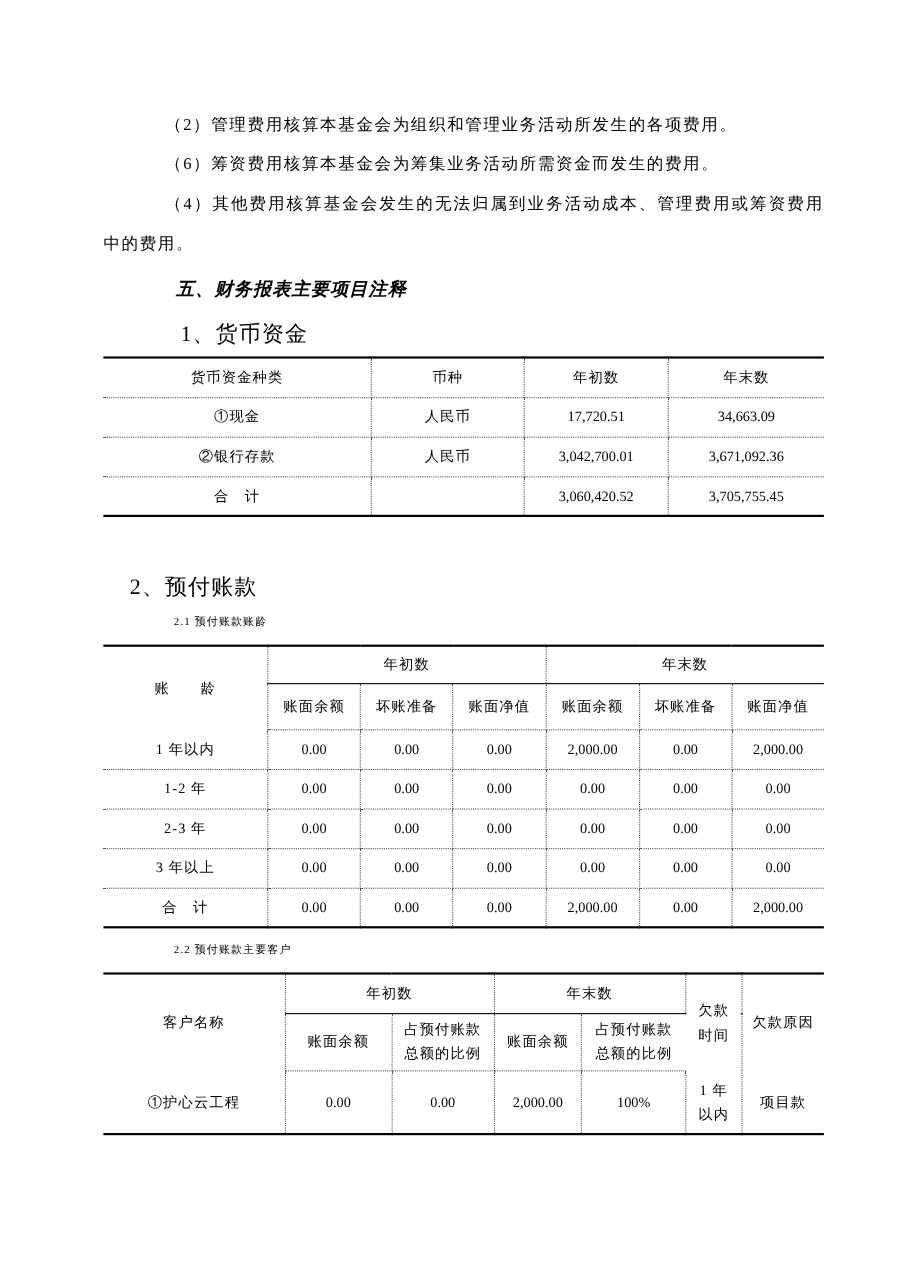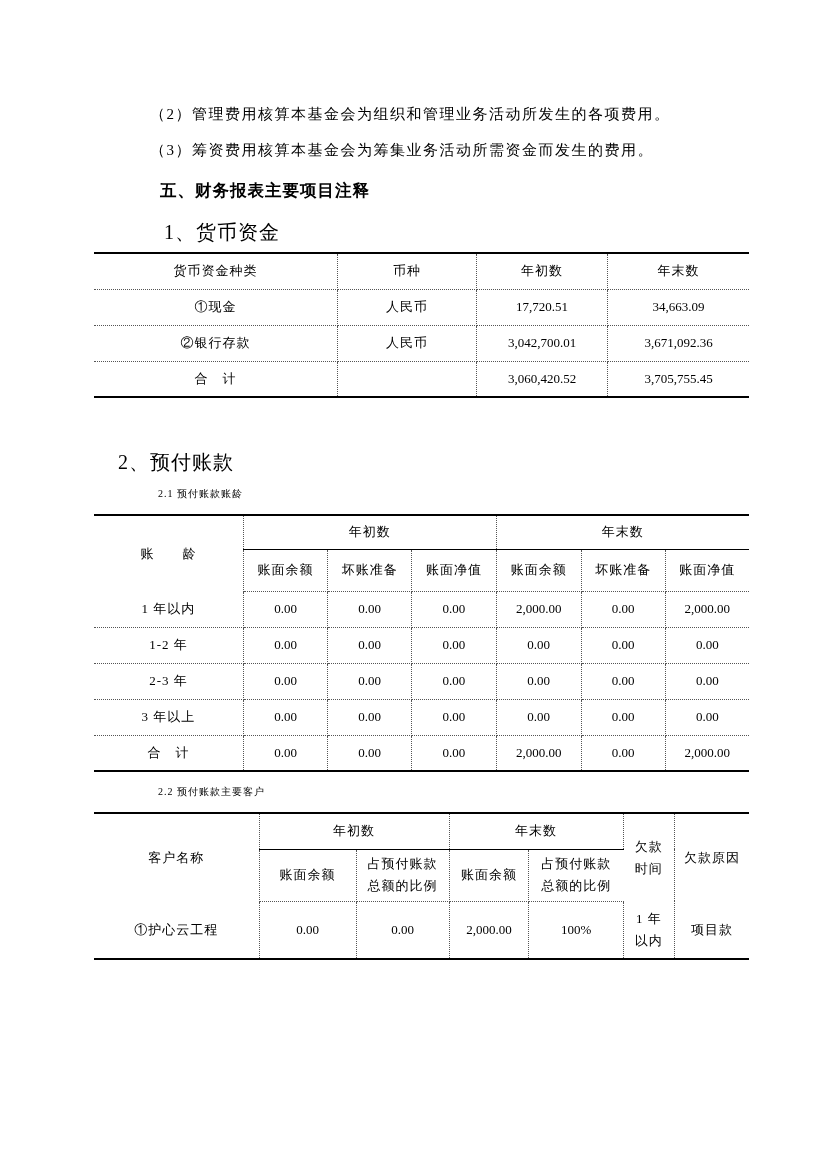--- a/index.html
+++ b/index.html
@@ -21,20 +21,21 @@
     letter-spacing: 1.5px;
     text-indent: 56px;
     text-align: justify;
   }
   .sec-title {
     margin: 10px 0 0 66px;
     font-size: 16.5px;
     font-weight: bold;
     line-height: 26px;
     letter-spacing: 1px;
+    font-style: italic;
   }
   .sub-title {
     margin: 16px 0 0 70px;
     font-size: 20px;
     font-weight: normal;
     line-height: 24px;
     letter-spacing: 1px;
   }
   .sub-title.second { margin-top: 52px; margin-left: 24px; }
   .sub-label {
@@ -79,21 +80,22 @@
   .t22 tr.grp-row { height: 36px; }
   .t22 tr.sub-row { height: 52px; }
   .t22 tr.data-row { height: 58px; }
 </style>
 </head>
 <body>
 
 <div class="page">
 
   <p class="para">（2）管理费用核算本基金会为组织和管理业务活动所发生的各项费用。</p>
-  <p class="para">（3）筹资费用核算本基金会为筹集业务活动所需资金而发生的费用。</p>
+  <p class="para">（6）筹资费用核算本基金会为筹集业务活动所需资金而发生的费用。</p>
+  <p class="para">（4）其他费用核算基金会发生的无法归属到业务活动成本、管理费用或筹资费用中的费用。</p>
 
   <h1 class="sec-title">五、财务报表主要项目注释</h1>
 
   <h2 class="sub-title">1、货币资金</h2>
 
   <table class="fintable t1">
     <colgroup>
       <col style="width:37.2%">
         <col style="width:21.2%">
         <col style="width:20%">

